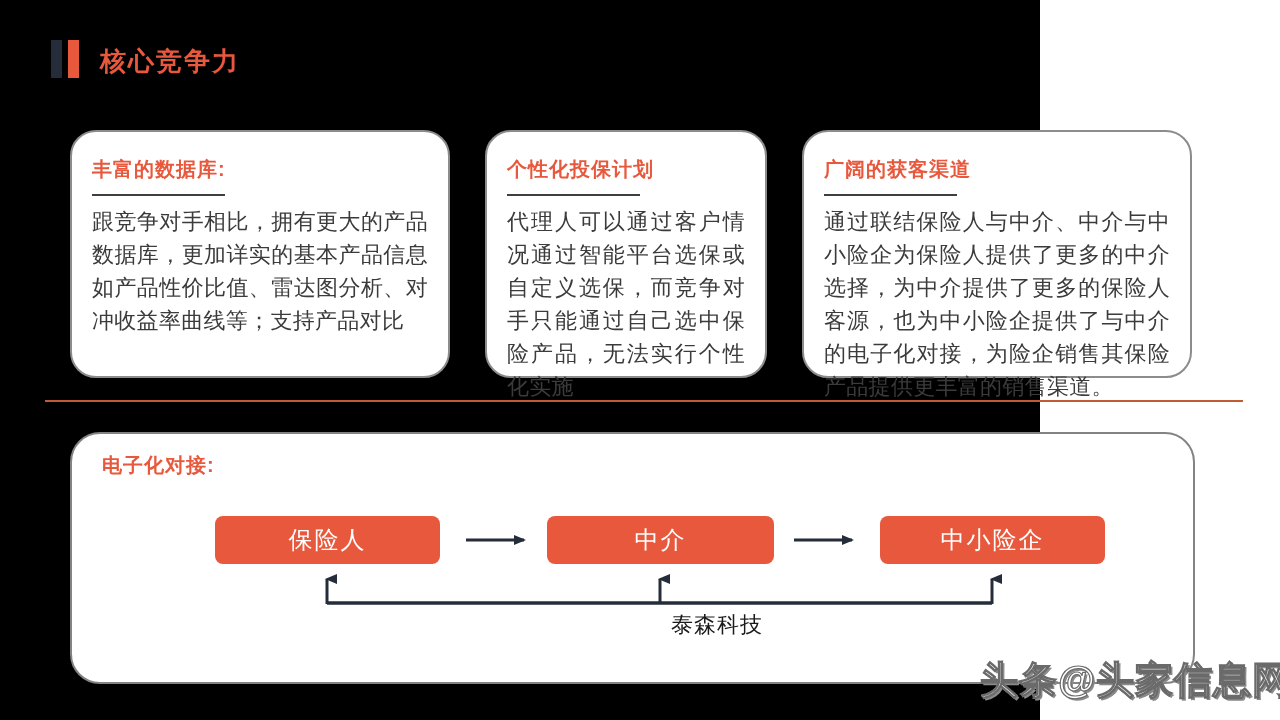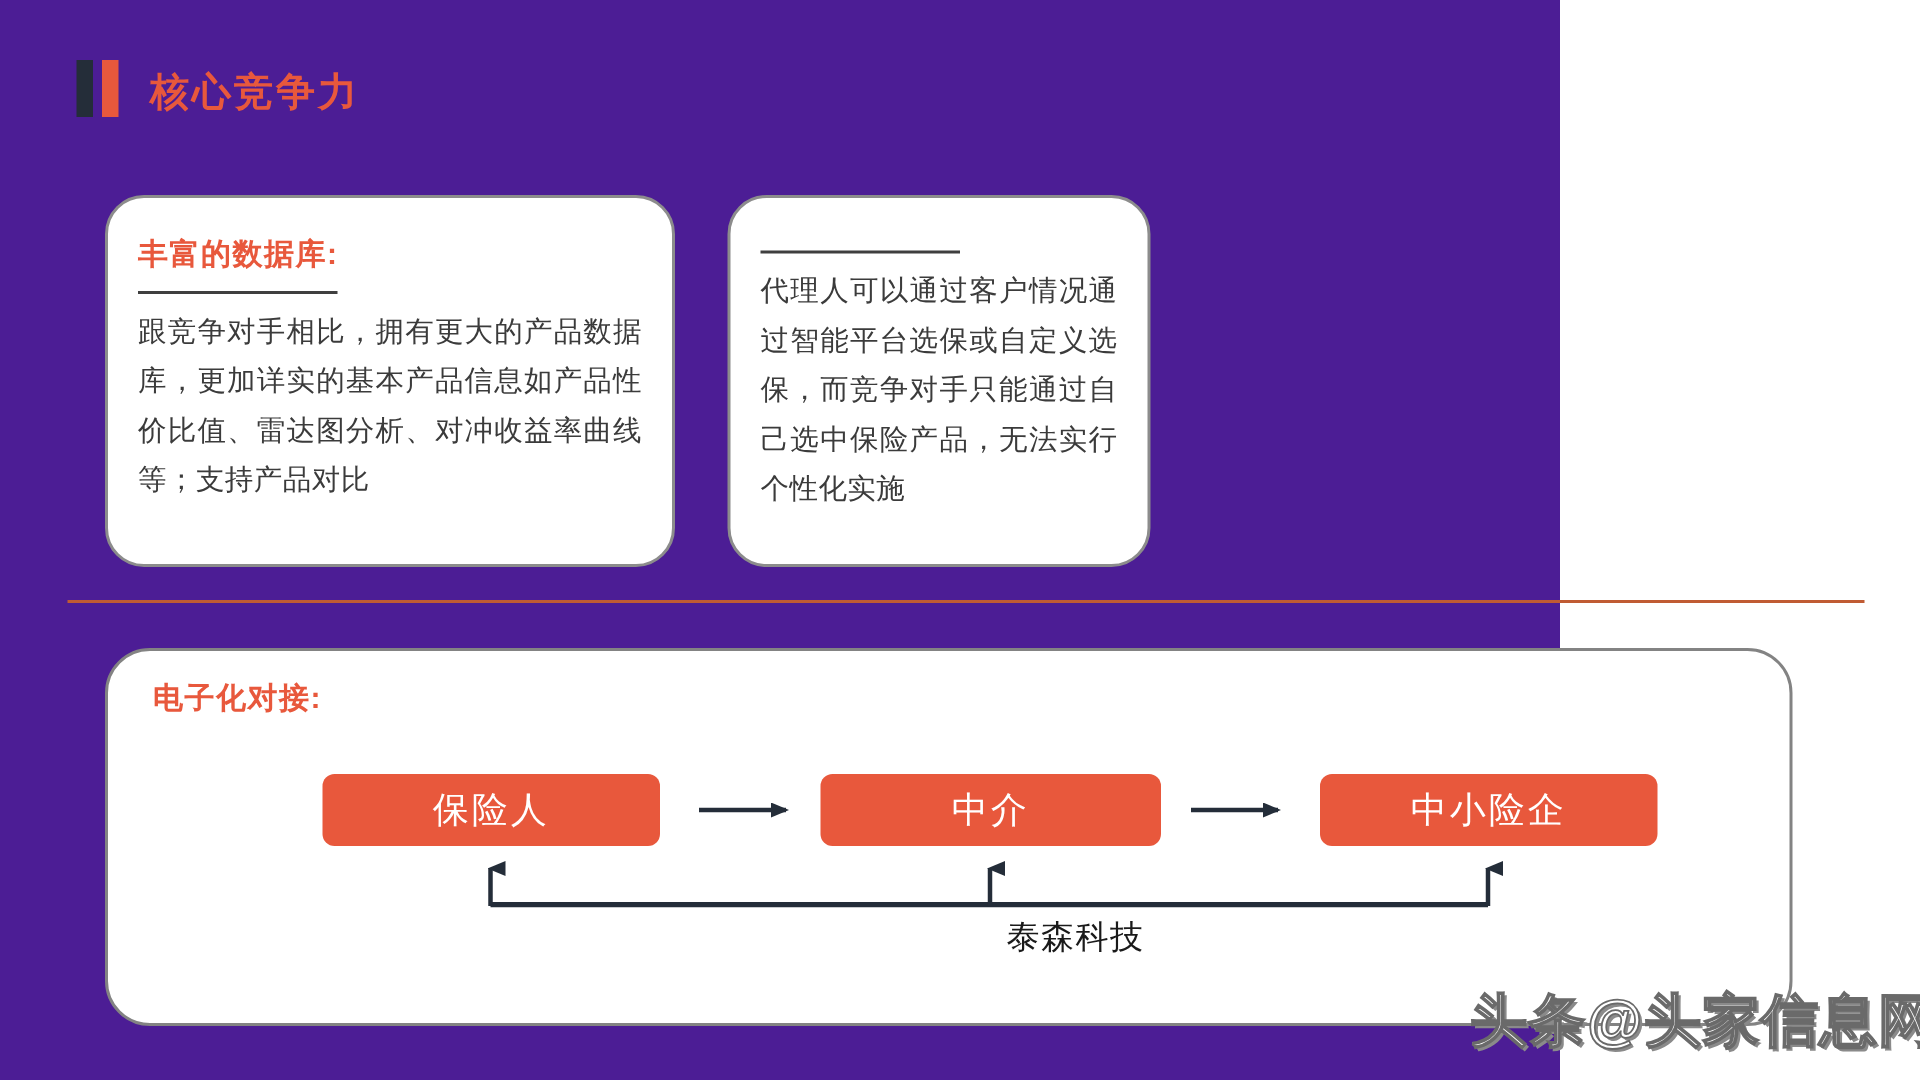--- a/index.html
+++ b/index.html
@@ -6,21 +6,21 @@
   html, body { width: 1280px; height: 720px; }
   body {
     font-family: "Liberation Sans", "DejaVu Sans", sans-serif;
     background: #ffffff;
     overflow: hidden;
   }
   .slide {
     position: relative;
     width: 1040px;
     height: 720px;
-    background: #4c1d95;
+    background: #000000;
   }
 
   
   .title-bar-dark {
     position: absolute; left: 51px; top: 40px;
     width: 11px; height: 38px; background: #242D39;
   }
   .title-bar-orange {
     position: absolute; left: 68px; top: 40px;
     width: 11px; height: 38px; background: #E8583C;
@@ -44,21 +44,21 @@
   .card-heading {
     font-size: 20px; font-weight: bold; color: #E8583C;
     letter-spacing: 1px;
   }
   .card-rule {
     width: 133px; height: 2px; background: #3f3f3f;
     margin-top: 11px;
   }
   .card-body {
     margin-top: 9px;
-    font-size: 19px; line-height: 33px; color: #3b3b3b;
+    font-size: 22px; line-height: 33px; color: #3b3b3b;
     letter-spacing: 0.3px;
     text-align: justify;
   }
 
   
   .divider {
     position: absolute; left: 45px; top: 400px;
     width: 1198px; height: 2px; background: #C05B33;
   }
 
@@ -116,24 +116,30 @@
   <div class="title-bar-orange"></div>
   <h1 class="page-title">核心竞争力</h1>
 
   <div class="card card-1">
     <div class="card-heading">丰富的数据库:</div>
     <div class="card-rule"></div>
     <div class="card-body">跟竞争对手相比，拥有更大的产品数据库，更加详实的基本产品信息如产品性价比值、雷达图分析、对冲收益率曲线等；支持产品对比</div>
   </div>
 
   <div class="card card-2">
+    <div class="card-heading">个性化投保计划</div>
     <div class="card-rule"></div>
     <div class="card-body">代理人可以通过客户情况通过智能平台选保或自定义选保，而竞争对手只能通过自己选中保险产品，无法实行个性化实施</div>
   </div>
 
+  <div class="card card-3">
+    <div class="card-heading">广阔的获客渠道</div>
+    <div class="card-rule"></div>
+    <div class="card-body">通过联结保险人与中介、中介与中小险企为保险人提供了更多的中介选择，为中介提供了更多的保险人客源，也为中小险企提供了与中介的电子化对接，为险企销售其保险产品提供更丰富的销售渠道。</div>
+  </div>
 
   <div class="divider"></div>
 
   <div class="panel">
     <div class="panel-heading">电子化对接:</div>
 
     <svg class="flow-svg" viewBox="0 0 1125 252" xmlns="http://www.w3.org/2000/svg">
       <defs>
         <marker id="ah-r" markerWidth="12" markerHeight="10" refX="10" refY="5" orient="auto" markerUnits="userSpaceOnUse">
           <path d="M0,0 L12,5 L0,10 Z" fill="#242D39"></path>

